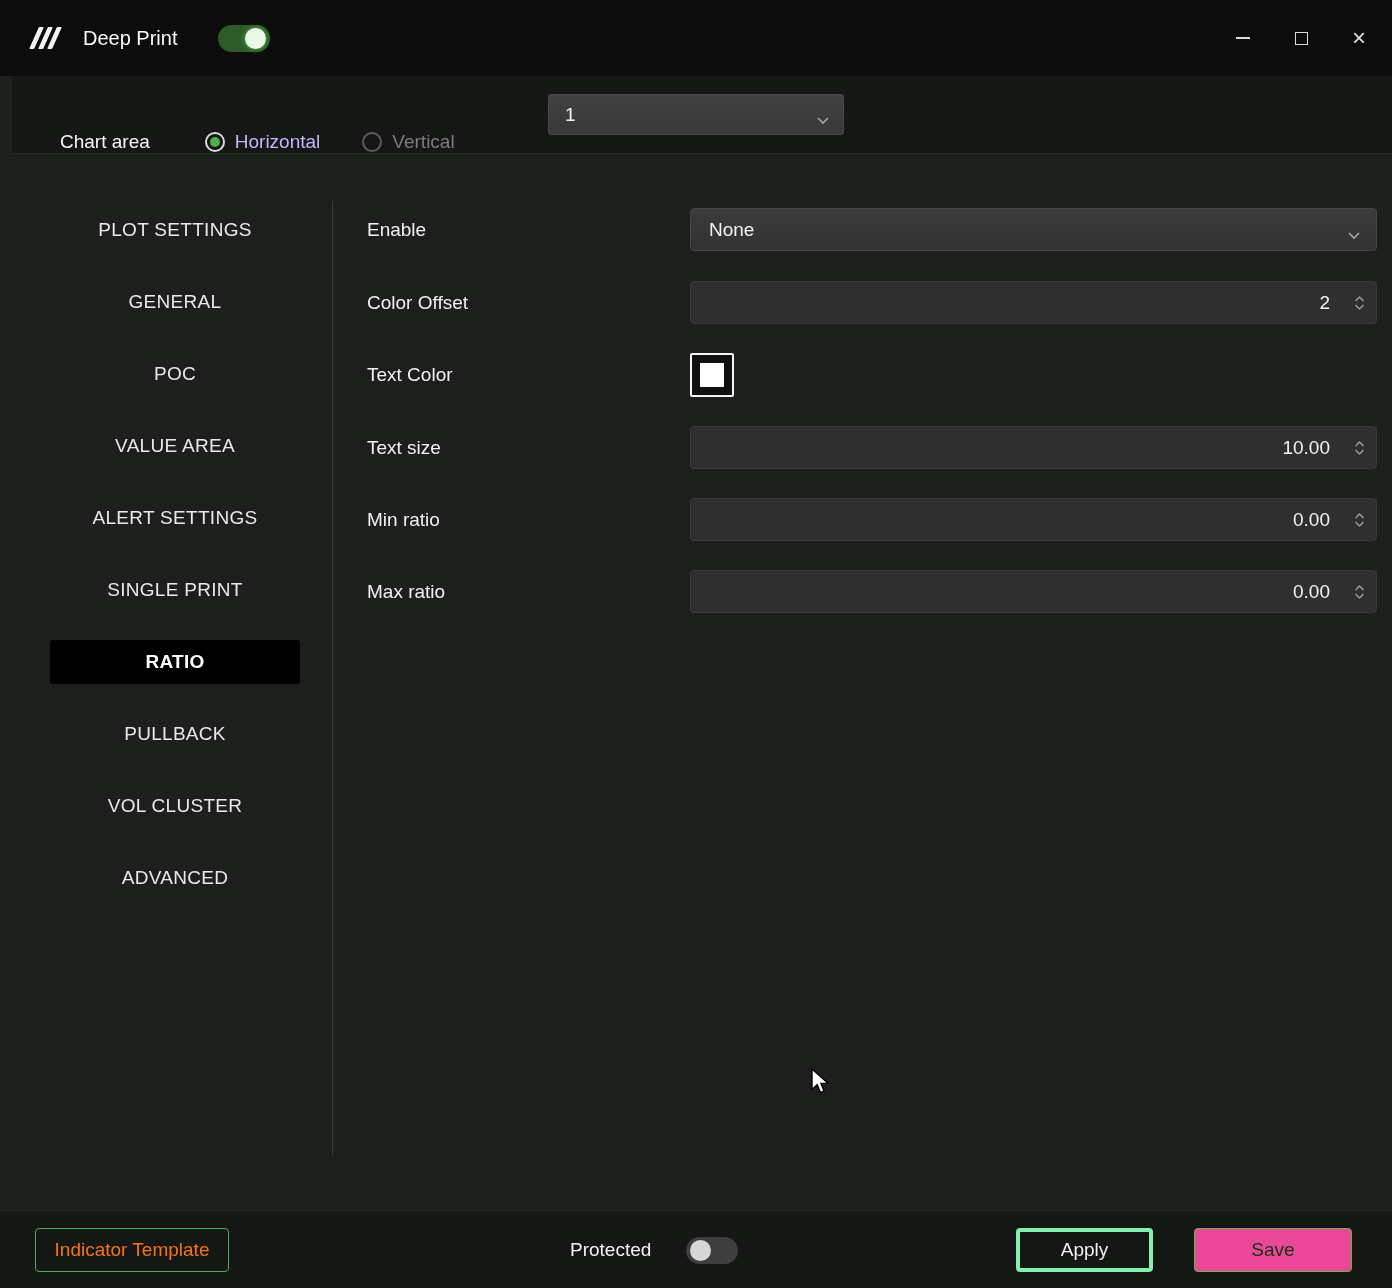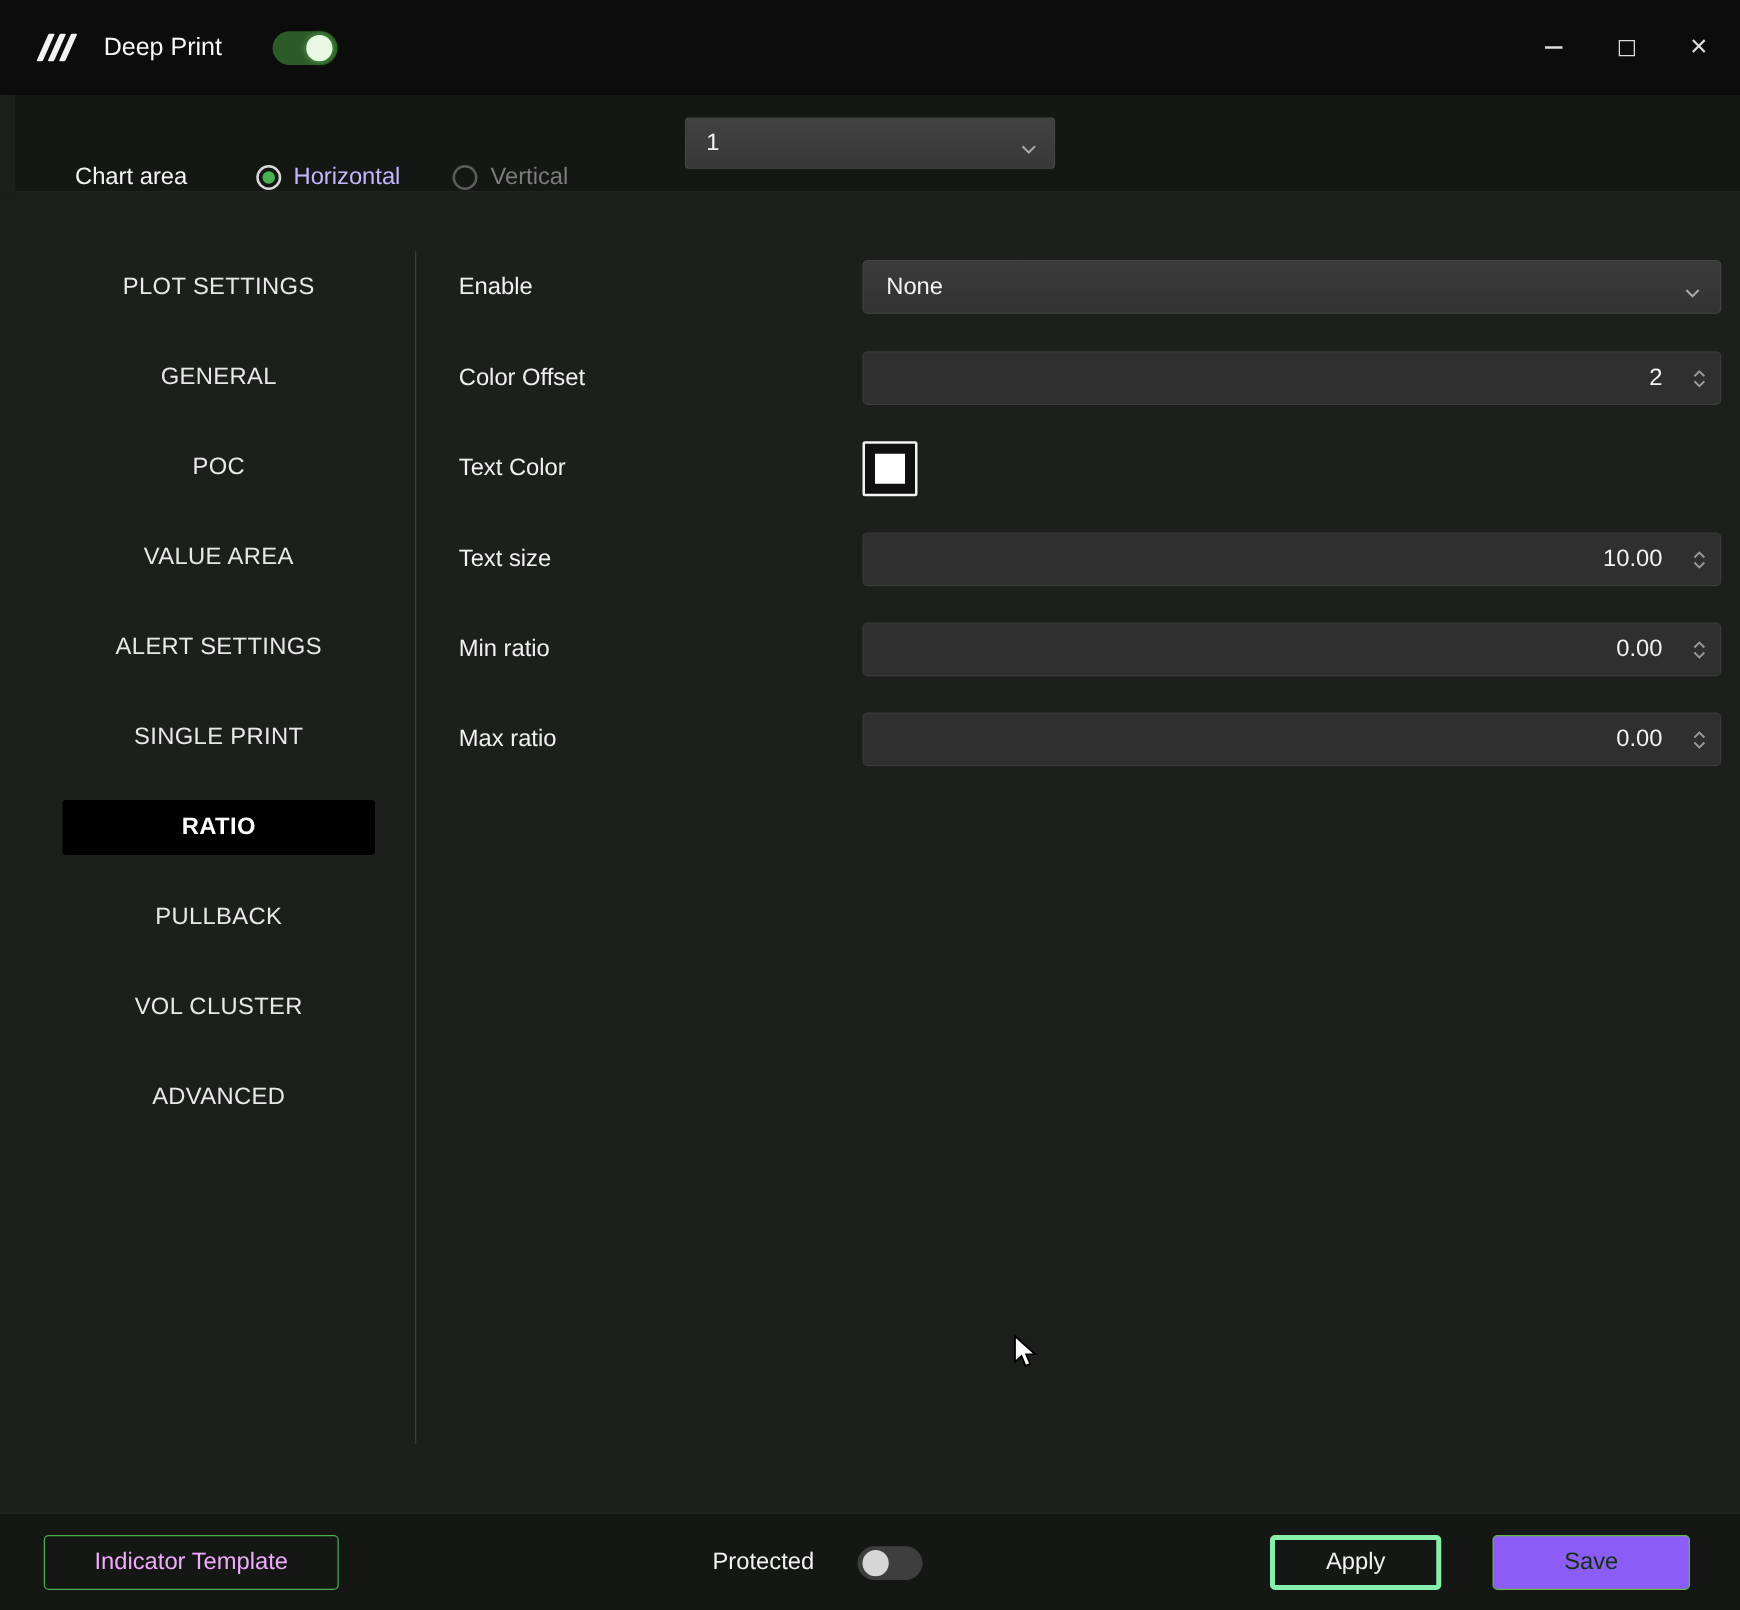--- a/index.html
+++ b/index.html
@@ -58,23 +58,23 @@
   .num { background:#2f2f2f; border:1px solid #3a3a3a; cursor:text; }
   .num .val { position:absolute; right:46px; line-height:41px; font-size:19px; color:#f2f2f2; }
   .num .spin { position:absolute; right:10px; top:11px; cursor:pointer; }
 
   .color-btn { position:absolute; left:358px; width:44px; height:44px; background:#101010; border:2px solid #f4f4f4; border-radius:2px; cursor:pointer; display:flex; align-items:center; justify-content:center; }
   .color-swatch { width:24px; height:24px; background:#ffffff; }
 
   
   .footer { position:absolute; left:0; right:0; bottom:0; height:78px; background:#151715; border-top:1px solid #272927; }
   .btn { position:absolute; top:17px; height:44px; border-radius:4px; font-size:19px; font-family:"Liberation Sans",sans-serif; cursor:pointer; }
-  .btn-template { left:35px; width:236px; background:transparent; border:1px solid #4caf50; color:#f0abfc; }
+  .btn-template { left:35px; width:194px; background:transparent; border:1px solid #4caf50; color:#f97316; }
   .btn-apply { left:1016px; width:137px; background:transparent; border:4px solid #86efac; color:#f0f0f0; }
-  .btn-save { left:1194px; width:158px; background:#8b5cf6; border:1px solid #63b94a; color:#14310f; }
+  .btn-save { left:1194px; width:158px; background:#ec4899; border:1px solid #63b94a; color:#14310f; }
   .protected-label { position:absolute; left:570px; top:0; line-height:78px; font-size:19px; color:#f2f2f2; }
   .footer .toggle { position:absolute; left:686px; top:26px; }
 
   
   .cursor { position:absolute; left:810px; top:1068px; pointer-events:none; }
 </style>
 </head>
 <body>
 
 <div class="window">

